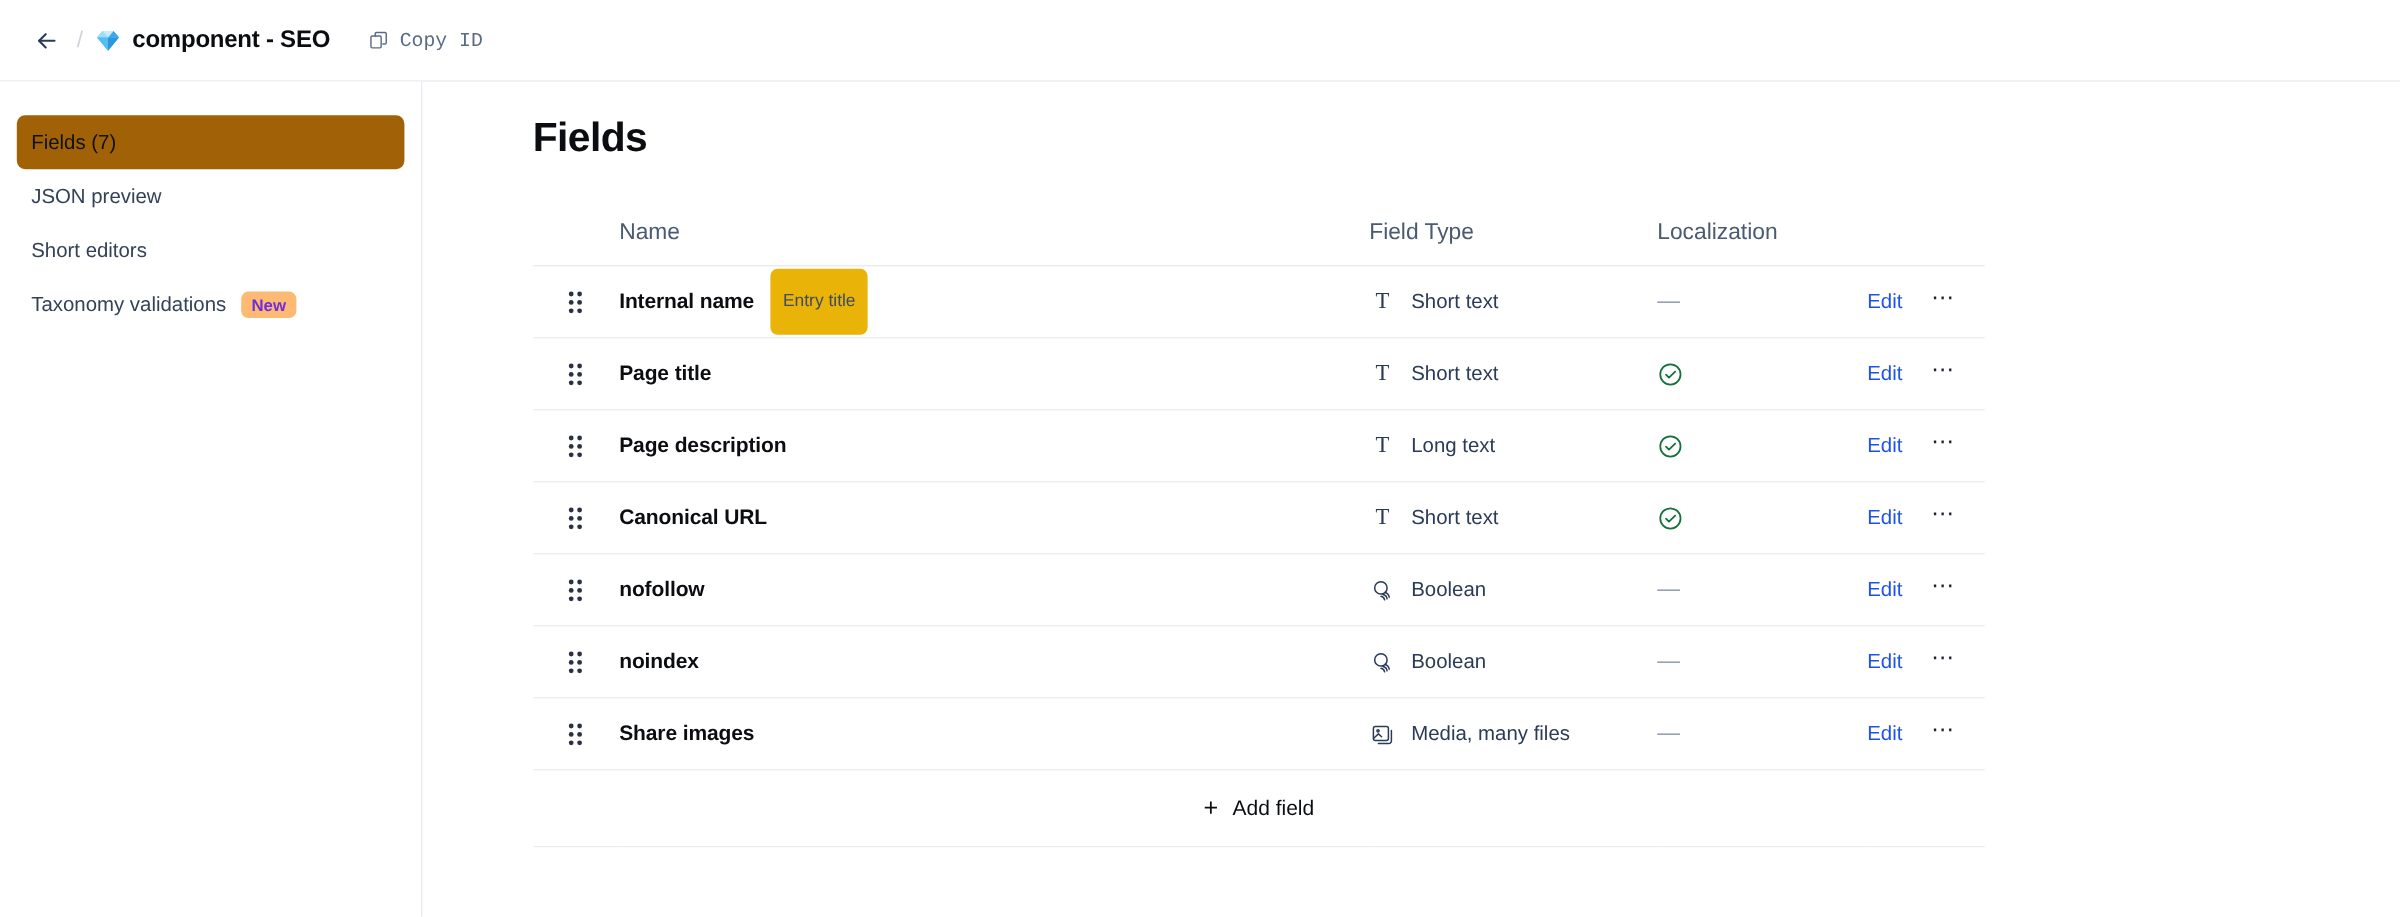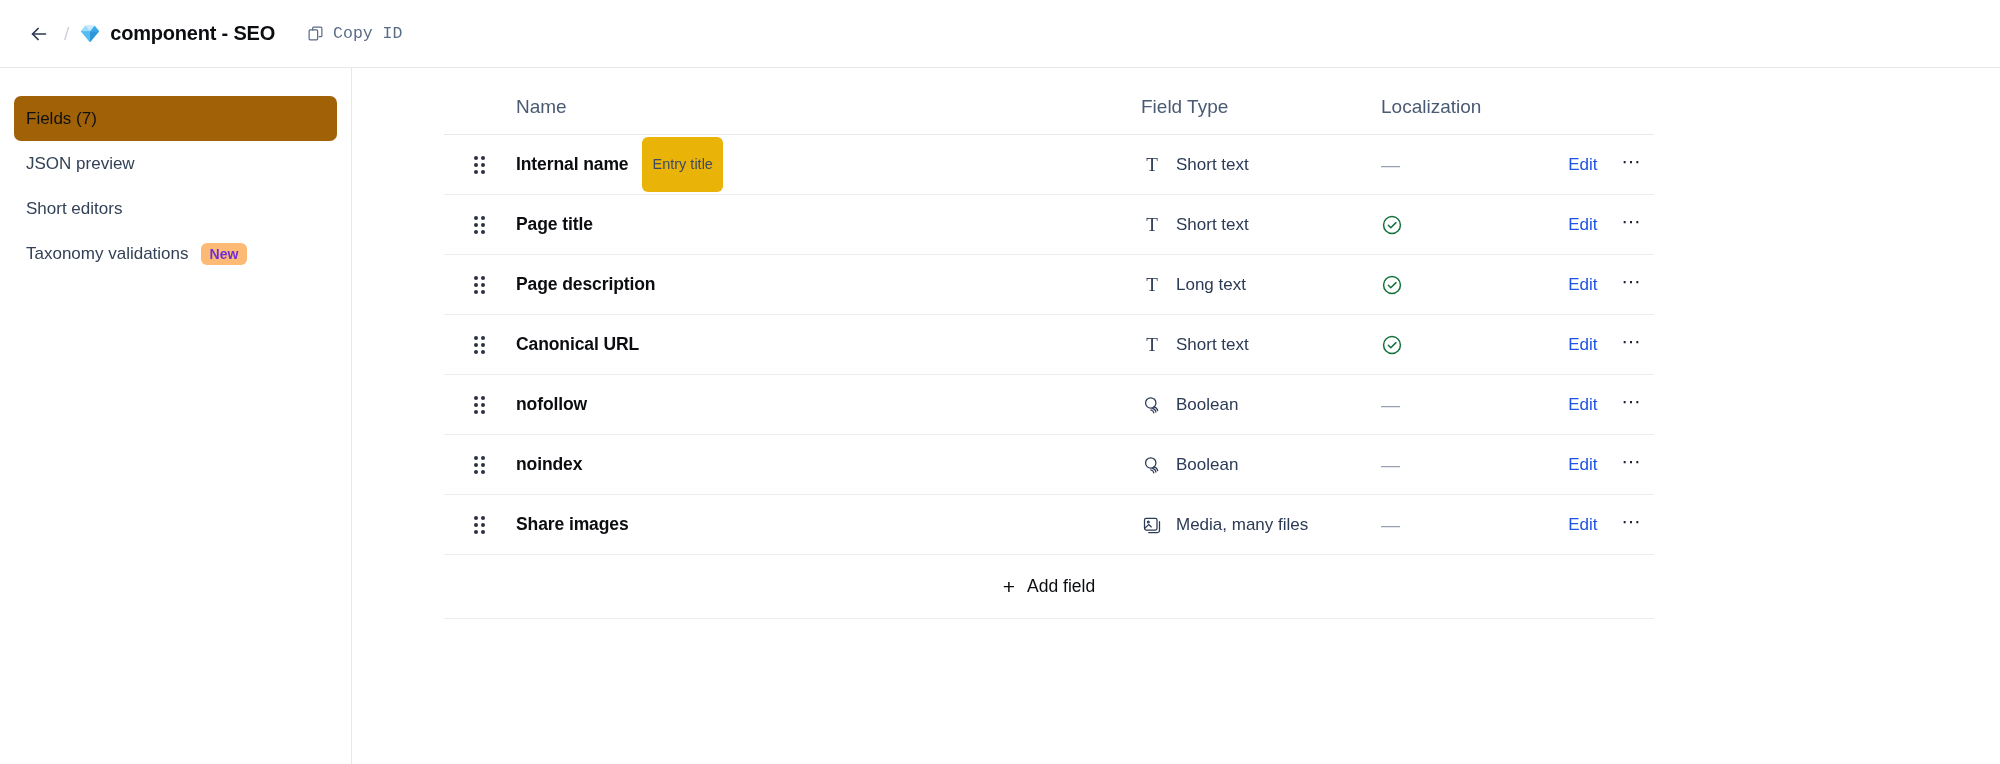--- a/index.html
+++ b/index.html
@@ -211,21 +211,20 @@
     color: #95a0b3;
     font-size: 19px;
     line-height: 1;
     user-select: none;
   }
   .loc-check svg { display: block; }
 
   .actions-cell {
     display: flex;
     align-items: center;
-    justify-content: flex-end;
     gap: 24px;
     padding-right: 12px;
   }
   .edit-link {
     color: #1e52e8;
     font-size: 17px;
     cursor: pointer;
     text-decoration: none;
   }
   .more-btn {
@@ -307,20 +306,21 @@
       <span>Short editors</span>
     </div>
     <div class="nav-item">
       <span>Taxonomy validations</span>
       <span class="badge-new">New</span>
     </div>
   </nav>
 
   <main class="main">
     <div class="main-inner">
+      <h1 class="section-title">Fields</h1>
 
       <table class="tbl">
         <colgroup>
           <col class="col-handle">
             <col class="col-name">
             <col class="col-type">
             <col class="col-loc">
             <col class="col-act">
         </colgroup>
         <thead>

